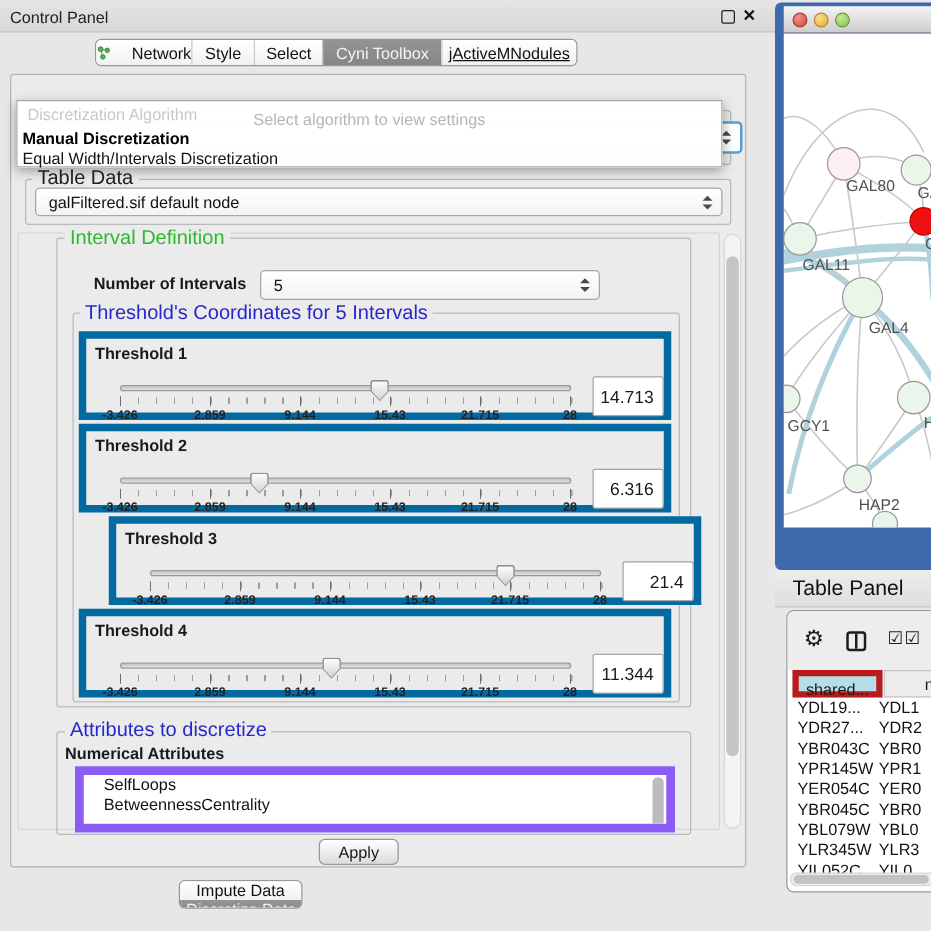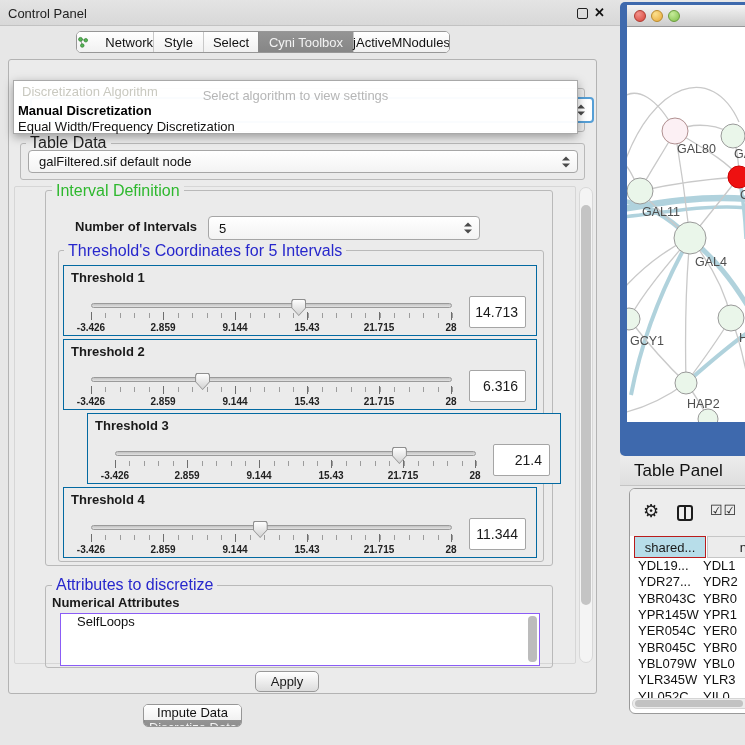--- a/index.html
+++ b/index.html
@@ -31,37 +31,37 @@
 
   
   .popup{left:13px;top:80px;width:565px;height:54px;background:rgba(255,255,255,0.97);border:1px solid #a9a9a9;box-shadow:0 3px 9px rgba(0,0,0,.35);z-index:30;}
   .popup .ghost{position:absolute;left:8px;top:3px;color:#c9c9c0;font-size:13px;}
   .popup .ph{position:absolute;left:0;right:0;top:7px;text-align:center;color:#b6b6b6;font-size:13px;}
   .popup .it1{position:absolute;left:4px;top:22px;font-weight:bold;font-size:13px;color:#000;}
   .popup .it2{position:absolute;left:4px;top:38px;font-size:13px;color:#111;}
   .focus-combo{left:30px;top:97px;width:564px;height:26px;background:#fff;border:2px solid #569fd6;border-radius:4px;z-index:5;}
 
   
-  .th-panel{position:absolute;left:63px;width:474px;height:71px;border:1px solid #0369a1;background:#ebebeb;}
+  .th-panel{position:absolute;left:63px;width:474px;height:71px;border:6px solid #0369a1;background:#ebebeb;}
   .th-title{position:absolute;left:7px;top:4px;font-weight:bold;font-size:13px;}
   .slider{position:absolute;left:27px;top:32px;width:361px;height:38px;}
   .sl-track{position:absolute;left:0;top:5px;width:361px;height:5px;border:1px solid #9a9a9a;border-radius:3px;background:linear-gradient(#c2c2c2,#e2e2e2);}
   .sl-thumb{position:absolute;top:1px;width:15px;height:17px;clip-path:polygon(8% 0,92% 0,100% 12%,100% 52%,50% 100%,0 52%,0 12%);background:#8f8f8f;}
   .sl-thumb i{position:absolute;left:1px;top:1px;width:13px;height:15px;clip-path:polygon(8% 0,92% 0,100% 12%,100% 52%,50% 100%,0 52%,0 12%);background:linear-gradient(#fdfdfd,#d2d2d2);}
   .ticks-minor{position:absolute;left:0;top:15px;width:362px;height:5px;background:repeating-linear-gradient(90deg,#9c9c9c 0 1px,transparent 1px 14.44px);}
   .ticks-major{position:absolute;left:0;top:14px;width:362px;height:8px;background:repeating-linear-gradient(90deg,#6e6e6e 0 1px,transparent 1px 72px);}
   .ticklabs{position:absolute;left:0;top:24px;width:361px;height:12px;}
   .tick-lab{position:absolute;transform:translateX(-50%);font-size:10px;font-weight:bold;color:#222;white-space:nowrap;}
   .th-value{position:absolute;left:405px;top:30px;width:57px;height:32px;background:#fff;border:1px solid #a5a5a5;border-radius:2px;font-size:14px;text-align:right;line-height:30px;padding-right:7px;}
 
   
   .vscroll{left:579px;top:187px;width:14px;height:476px;background:#f4f4f4;border:1px solid #d8d8d8;border-radius:7px;}
   .vscroll .thumb{position:absolute;left:1px;top:17px;width:10px;height:400px;background:#c4c4c4;border-radius:5px;}
 
-  .list{left:60px;top:613px;width:480px;height:53px;background:#fff;border:1px solid #8b5cf6;overflow:hidden;}
+  .list{left:60px;top:613px;width:480px;height:53px;background:#fff;border:7px solid #8b5cf6;overflow:hidden;}
   .list .li{padding-left:16px;font-size:13px;line-height:16px;color:#111;white-space:nowrap;}
   .list .sb{position:absolute;right:2px;top:2px;width:9px;height:46px;background:#bcbcbc;border-radius:4px;}
 
   .btn{position:absolute;background:linear-gradient(#ffffff,#dcdcdc);border:1px solid #999;border-radius:5px;font-size:13px;text-align:center;}
 
   
   .net-window{left:620px;top:2px;width:125px;height:454px;background:#3e69ad;border-radius:5px 0 0 5px;overflow:hidden;}
   .net-titlebar{position:absolute;left:7px;top:3px;width:118px;height:22px;background:linear-gradient(#f4f4f4,#cccccc);border-bottom:1px solid #98989a;}
   .light{position:absolute;top:5px;width:12px;height:12px;border-radius:50%;}
   .net-canvas{position:absolute;left:7px;top:25px;width:118px;height:395px;background:#fff;overflow:hidden;}
@@ -101,40 +101,40 @@
   </div>
   <div class="tab" style="width:50px;">
       <span>Style</span>
     </div>
   <div class="tab" style="width:55px;">
       <span>Select</span>
     </div>
   <div class="tab sel" style="width:95px;">
       <span>Cyni Toolbox</span>
     </div>
-  <div class="tab" style="width:96px;">
+  <div class="tab" style="width:108px;text-decoration:underline;">
       <span>jActiveMNodules</span>
     </div>
 </div>
 
 <div class="abs content"></div>
 
 <div class="group" style="left:20px;top:88px;width:565px;height:44px;"></div>
 <div class="abs focus-combo">
   <span class="spin">
       <i class="up"></i>
       <i class="dn"></i>
     </span>
 </div>
 
 <div class="abs popup">
   <span class="ghost">Discretization Algorithm</span>
   <div class="ph">Select algorithm to view settings</div>
   <div class="it1">Manual Discretization</div>
-  <div class="it2">Equal Width/Frequency Discretization</div>
+  <div class="it2">Equal Width/Intervals Discretization</div>
 </div>
 
 <div class="group" style="left:20px;top:143px;width:565px;height:37px;"></div>
 <span class="glabel" style="left:26px;top:136px;color:#222;">Table Data</span>
 <div class="combo" style="left:28px;top:150px;width:550px;height:23px;">
   <span>galFiltered.sif default node</span>
   <span class="spin">
       <i class="up"></i>
       <i class="dn"></i>
     </span>
@@ -242,20 +242,21 @@
       </div>
   </div>
   <div class="th-value">11.344</div>
 </div>
 
 <div class="group" style="left:45px;top:585px;width:508px;height:83px;"></div>
 <span class="glabel" style="left:52px;top:578px;color:#2727cc;">Attributes to discretize</span>
 <span class="abs" style="left:52px;top:595px;font-weight:bold;">Numerical Attributes</span>
 <div class="abs list">
   <div class="li">SelfLoops</div>
+  <div class="li">BetweennessCentrality</div>
   <div class="sb"></div>
 </div>
 
 <div class="btn" style="left:255px;top:671px;width:64px;height:21px;line-height:19px;">Apply</div>
 
 <div class="abs seg" style="left:143px;top:704px;height:23px;flex-direction:column;">
   <div class="tab" style="width:97px;">
       <span>Impute Data</span>
     </div>
   <div class="tab sel" style="width:97px;">
@@ -336,21 +337,21 @@
 </div>
 
 <div class="abs tp-box">
   <div class="tp-toolbar">
     <span class="abs" style="left:13px;top:11px;font-size:18px;color:#1c1c1c;">⚙</span>
     <span class="col-icon">
         <i></i>
       </span>
     <span class="abs" style="left:80px;top:13px;font-size:14px;color:#1c1c1c;letter-spacing:1px;">☑☑</span>
   </div>
-  <div class="hdr" style="left:4px;width:72px;background:#b7dde9;border:1px solid #b91c1c;">shared...</div>
+  <div class="hdr" style="left:4px;width:72px;background:#b7dde9;border:5px solid #b91c1c;">shared...</div>
   <div class="hdr" style="left:77px;width:80px;background:#ececec;border:1px solid #c6c6c6;">na</div>
 
   <div class="row" style="top:69px;">
       <span class="c1">YDL19...</span>
       <span class="c2">YDL1</span>
     </div>
   <div class="row" style="top:85px;">
       <span class="c1">YDR27...</span>
       <span class="c2">YDR2</span>
     </div>

